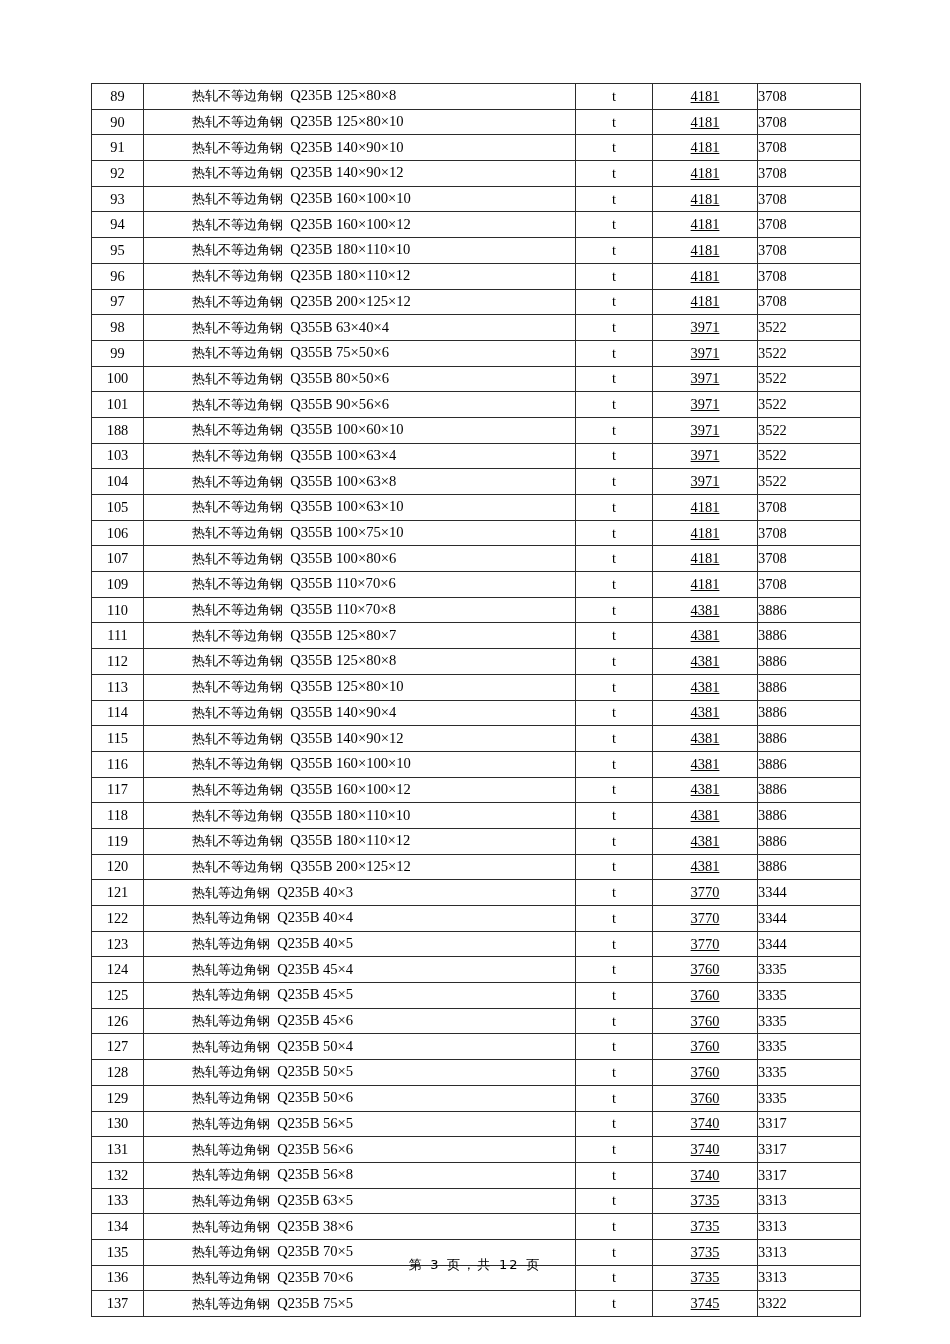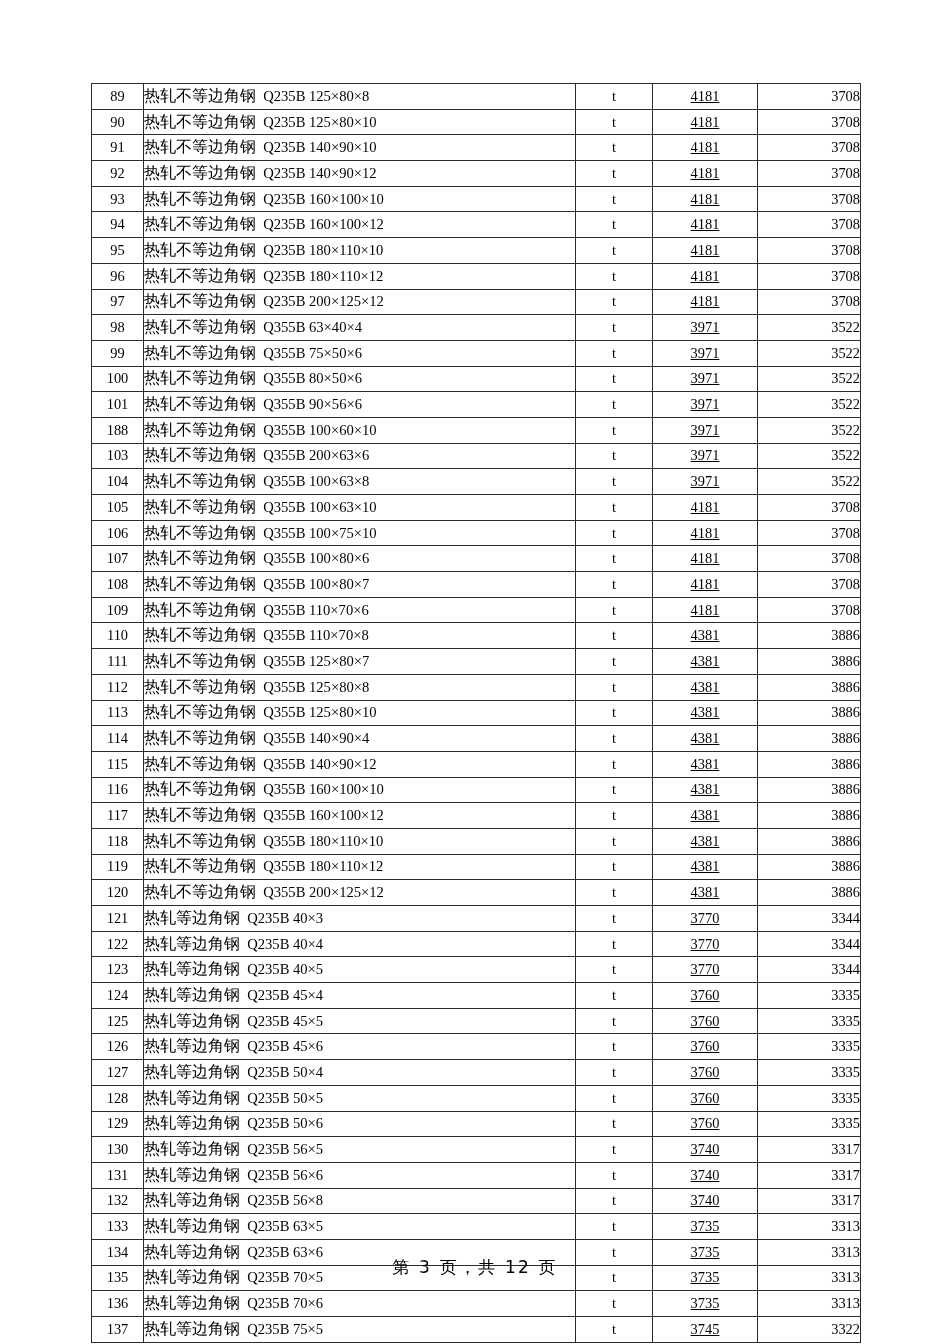--- a/index.html
+++ b/index.html
@@ -53,39 +53,40 @@
   col.c-seq   { width: 52px; }
   col.c-desc  { width: 432px; }
   col.c-unit  { width: 77px; }
   col.c-p1    { width: 105px; }
   col.c-p2    { width: 103px; }
 
   td.seq  { text-align: center; }
   td.desc { text-align: left; padding-left: 6px; font-size: 14.4px; }
   td.unit { text-align: center; font-size: 13.4px; }
   td.p1   { text-align: center; text-decoration: underline; }
-  td.p2   { text-align: right; font-family: Liberation Serif, serif; }
+  td.p2   { text-align: left; font-family: Liberation Serif, serif; }
 
   .desc-name {
     font-family: "DejaVu Sans", "Liberation Sans", sans-serif;
-    font-size: 16px;
+    font-size: 13px;
+    margin-left: 48px;
   }
   .desc-spec {
     font-family: "Liberation Serif", "DejaVu Serif", serif;
     font-size: 14.6px;
   }
 
   .footer {
     position: absolute;
     left: 0;
     top: 1256px;
     width: 950px;
     text-align: center;
     font-family: "DejaVu Sans", "Liberation Sans", sans-serif;
-    font-size: 17px;
+    font-size: 13px;
     letter-spacing: 2.2px;
     color: #000000;
   }
 </style>
 </head>
 <body>
 
 <div class="page">
 
   <div class="table-wrap">
@@ -191,21 +192,21 @@
           </tr>
           <tr>
             <td class="seq">188</td>
             <td class="desc"><span class="desc-name">热轧不等边角钢</span> <span class="desc-spec">Q355B 100×60×10</span></td>
             <td class="unit">t</td>
             <td class="p1">3971</td>
             <td class="p2">3522</td>
           </tr>
           <tr>
             <td class="seq">103</td>
-            <td class="desc"><span class="desc-name">热轧不等边角钢</span> <span class="desc-spec">Q355B 200×63×6</span></td>
+            <td class="desc"><span class="desc-name">热轧不等边角钢</span> <span class="desc-spec">Q355B 100×63×4</span></td>
             <td class="unit">t</td>
             <td class="p1">3971</td>
             <td class="p2">3522</td>
           </tr>
           <tr>
             <td class="seq">104</td>
             <td class="desc"><span class="desc-name">热轧不等边角钢</span> <span class="desc-spec">Q355B 100×63×8</span></td>
             <td class="unit">t</td>
             <td class="p1">3971</td>
             <td class="p2">3522</td>
@@ -225,27 +226,20 @@
             <td class="p2">3708</td>
           </tr>
           <tr>
             <td class="seq">107</td>
             <td class="desc"><span class="desc-name">热轧不等边角钢</span> <span class="desc-spec">Q355B 100×80×6</span></td>
             <td class="unit">t</td>
             <td class="p1">4181</td>
             <td class="p2">3708</td>
           </tr>
           <tr>
-            <td class="seq">108</td>
-            <td class="desc"><span class="desc-name">热轧不等边角钢</span> <span class="desc-spec">Q355B 100×80×7</span></td>
-            <td class="unit">t</td>
-            <td class="p1">4181</td>
-            <td class="p2">3708</td>
-          </tr>
-          <tr>
             <td class="seq">109</td>
             <td class="desc"><span class="desc-name">热轧不等边角钢</span> <span class="desc-spec">Q355B 110×70×6</span></td>
             <td class="unit">t</td>
             <td class="p1">4181</td>
             <td class="p2">3708</td>
           </tr>
           <tr>
             <td class="seq">110</td>
             <td class="desc"><span class="desc-name">热轧不等边角钢</span> <span class="desc-spec">Q355B 110×70×8</span></td>
             <td class="unit">t</td>
@@ -408,21 +402,21 @@
           </tr>
           <tr>
             <td class="seq">133</td>
             <td class="desc"><span class="desc-name">热轧等边角钢</span> <span class="desc-spec">Q235B 63×5</span></td>
             <td class="unit">t</td>
             <td class="p1">3735</td>
             <td class="p2">3313</td>
           </tr>
           <tr>
             <td class="seq">134</td>
-            <td class="desc"><span class="desc-name">热轧等边角钢</span> <span class="desc-spec">Q235B 63×6</span></td>
+            <td class="desc"><span class="desc-name">热轧等边角钢</span> <span class="desc-spec">Q235B 38×6</span></td>
             <td class="unit">t</td>
             <td class="p1">3735</td>
             <td class="p2">3313</td>
           </tr>
           <tr>
             <td class="seq">135</td>
             <td class="desc"><span class="desc-name">热轧等边角钢</span> <span class="desc-spec">Q235B 70×5</span></td>
             <td class="unit">t</td>
             <td class="p1">3735</td>
             <td class="p2">3313</td>

